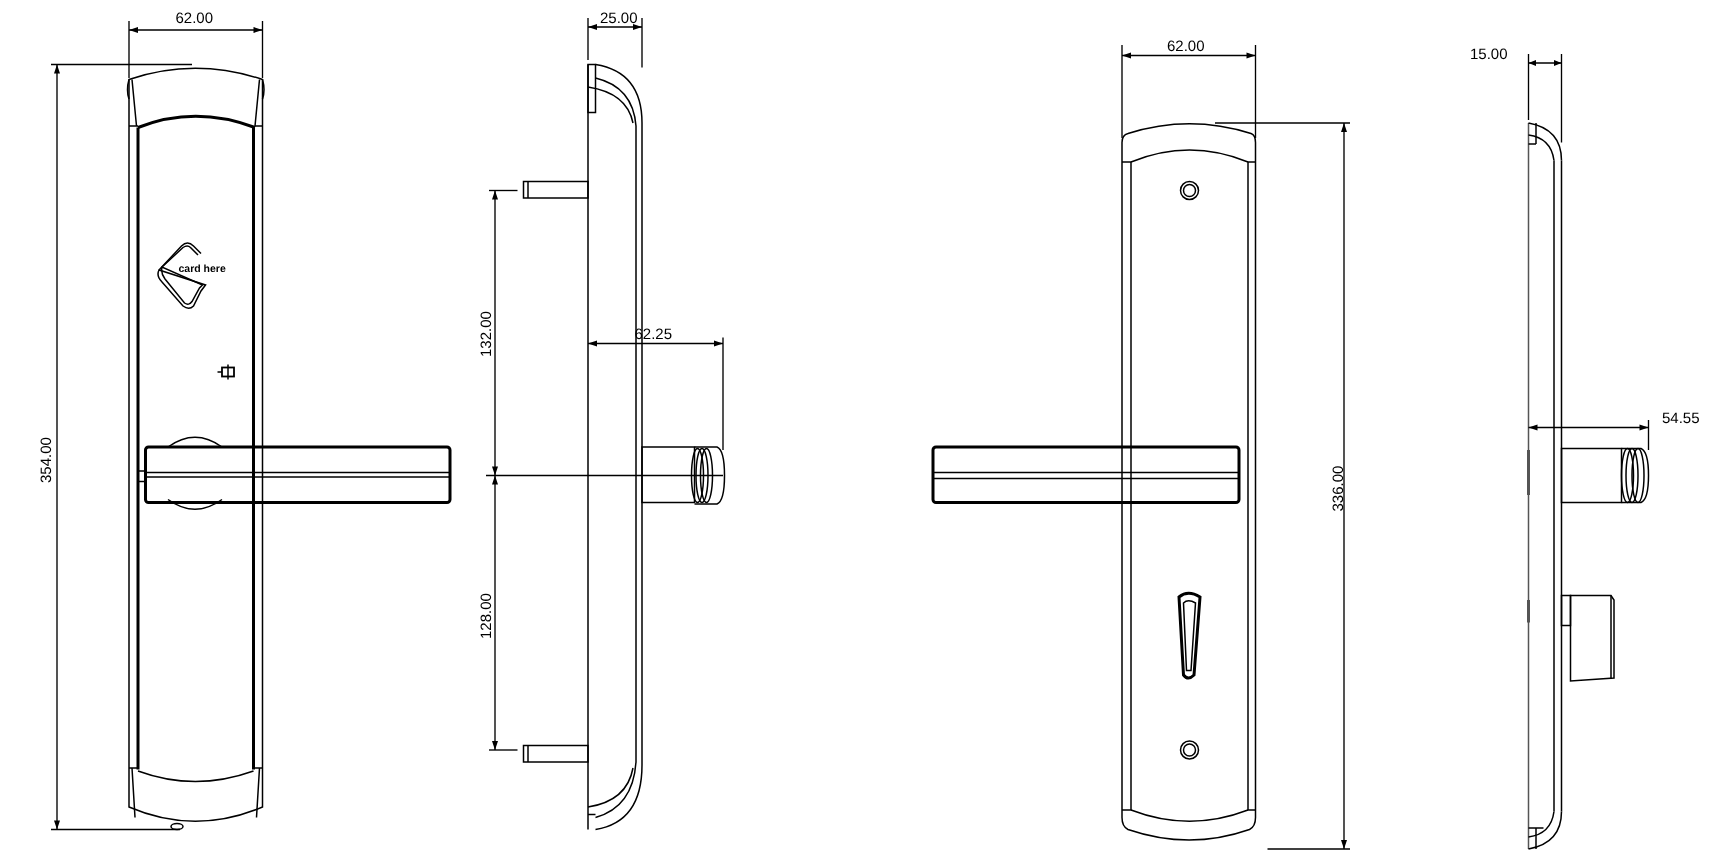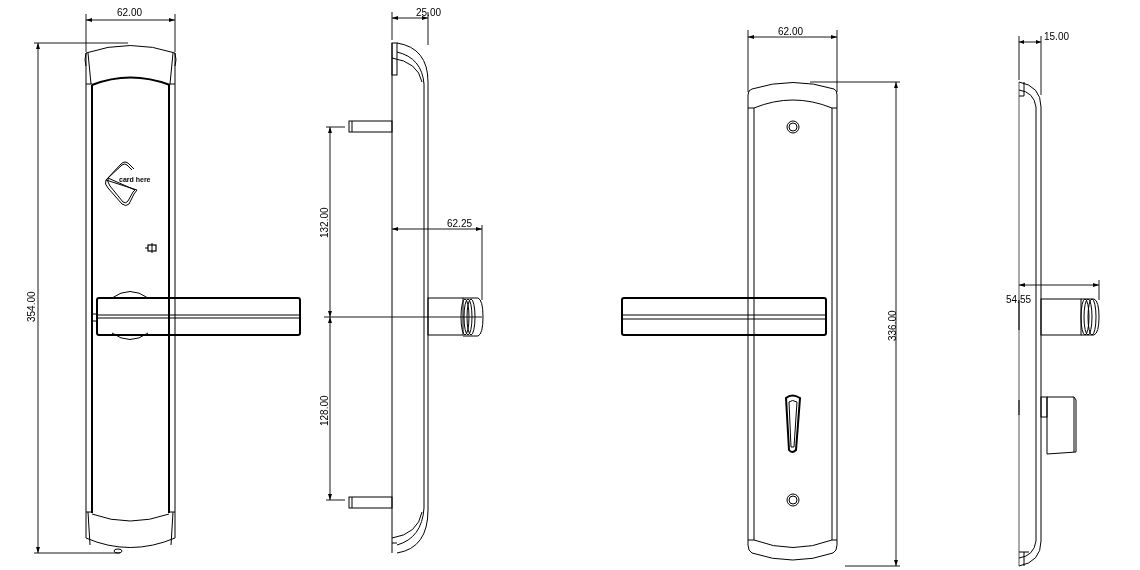--- a/index.html
+++ b/index.html
@@ -170,23 +170,23 @@
     <rect x="1041" y="397" width="6" height="20" class="ln"></rect>
     <path class="ln" d="M1047,397 L1074,397 L1076,400 L1076,452 L1047,454 Z"></path>
     <line class="ln" x1="1074" y1="397" x2="1074" y2="452"></line>
   </g>
 </svg>
 
 <div class="lbl" style="left:117px;top:8px;">62.00</div>
 <div class="lbl rot" style="left:27px;top:322px;">354.00</div>
 <div class="card-text" style="left:119px;top:176px;">card here</div>
 
-<div class="lbl" style="left:416px;top:8px;">25.00</div>
+<div class="lbl" style="left:400px;top:8px;">25.00</div>
 <div class="lbl rot" style="left:320px;top:238px;">132.00</div>
-<div class="lbl" style="left:423px;top:219px;margin-left:24px;">62.25</div>
+<div class="lbl" style="left:423px;top:219px;">62.25</div>
 <div class="lbl rot" style="left:320px;top:426px;">128.00</div>
 
 <div class="lbl" style="left:778px;top:27px;">62.00</div>
 <div class="lbl rot" style="left:888px;top:341px;">336.00</div>
 
-<div class="lbl" style="left:1044px;top:32px;">15.00</div>
-<div class="lbl" style="left:1006px;top:275px;margin-top:20px;">54.55</div>
+<div class="lbl" style="left:980px;top:32px;">15.00</div>
+<div class="lbl" style="left:1108px;top:275px;">54.55</div>
 </div>
 
 </body></html>

